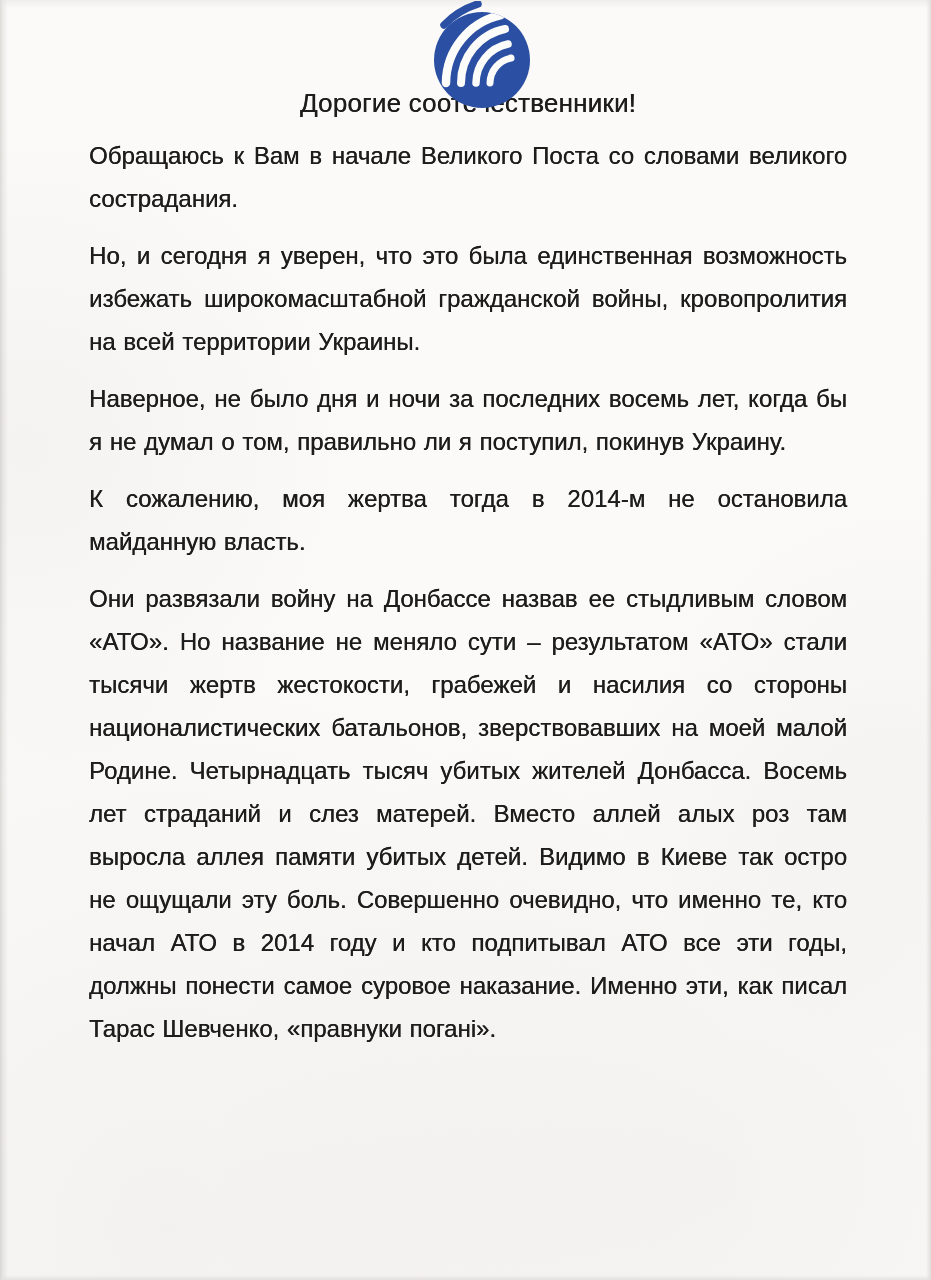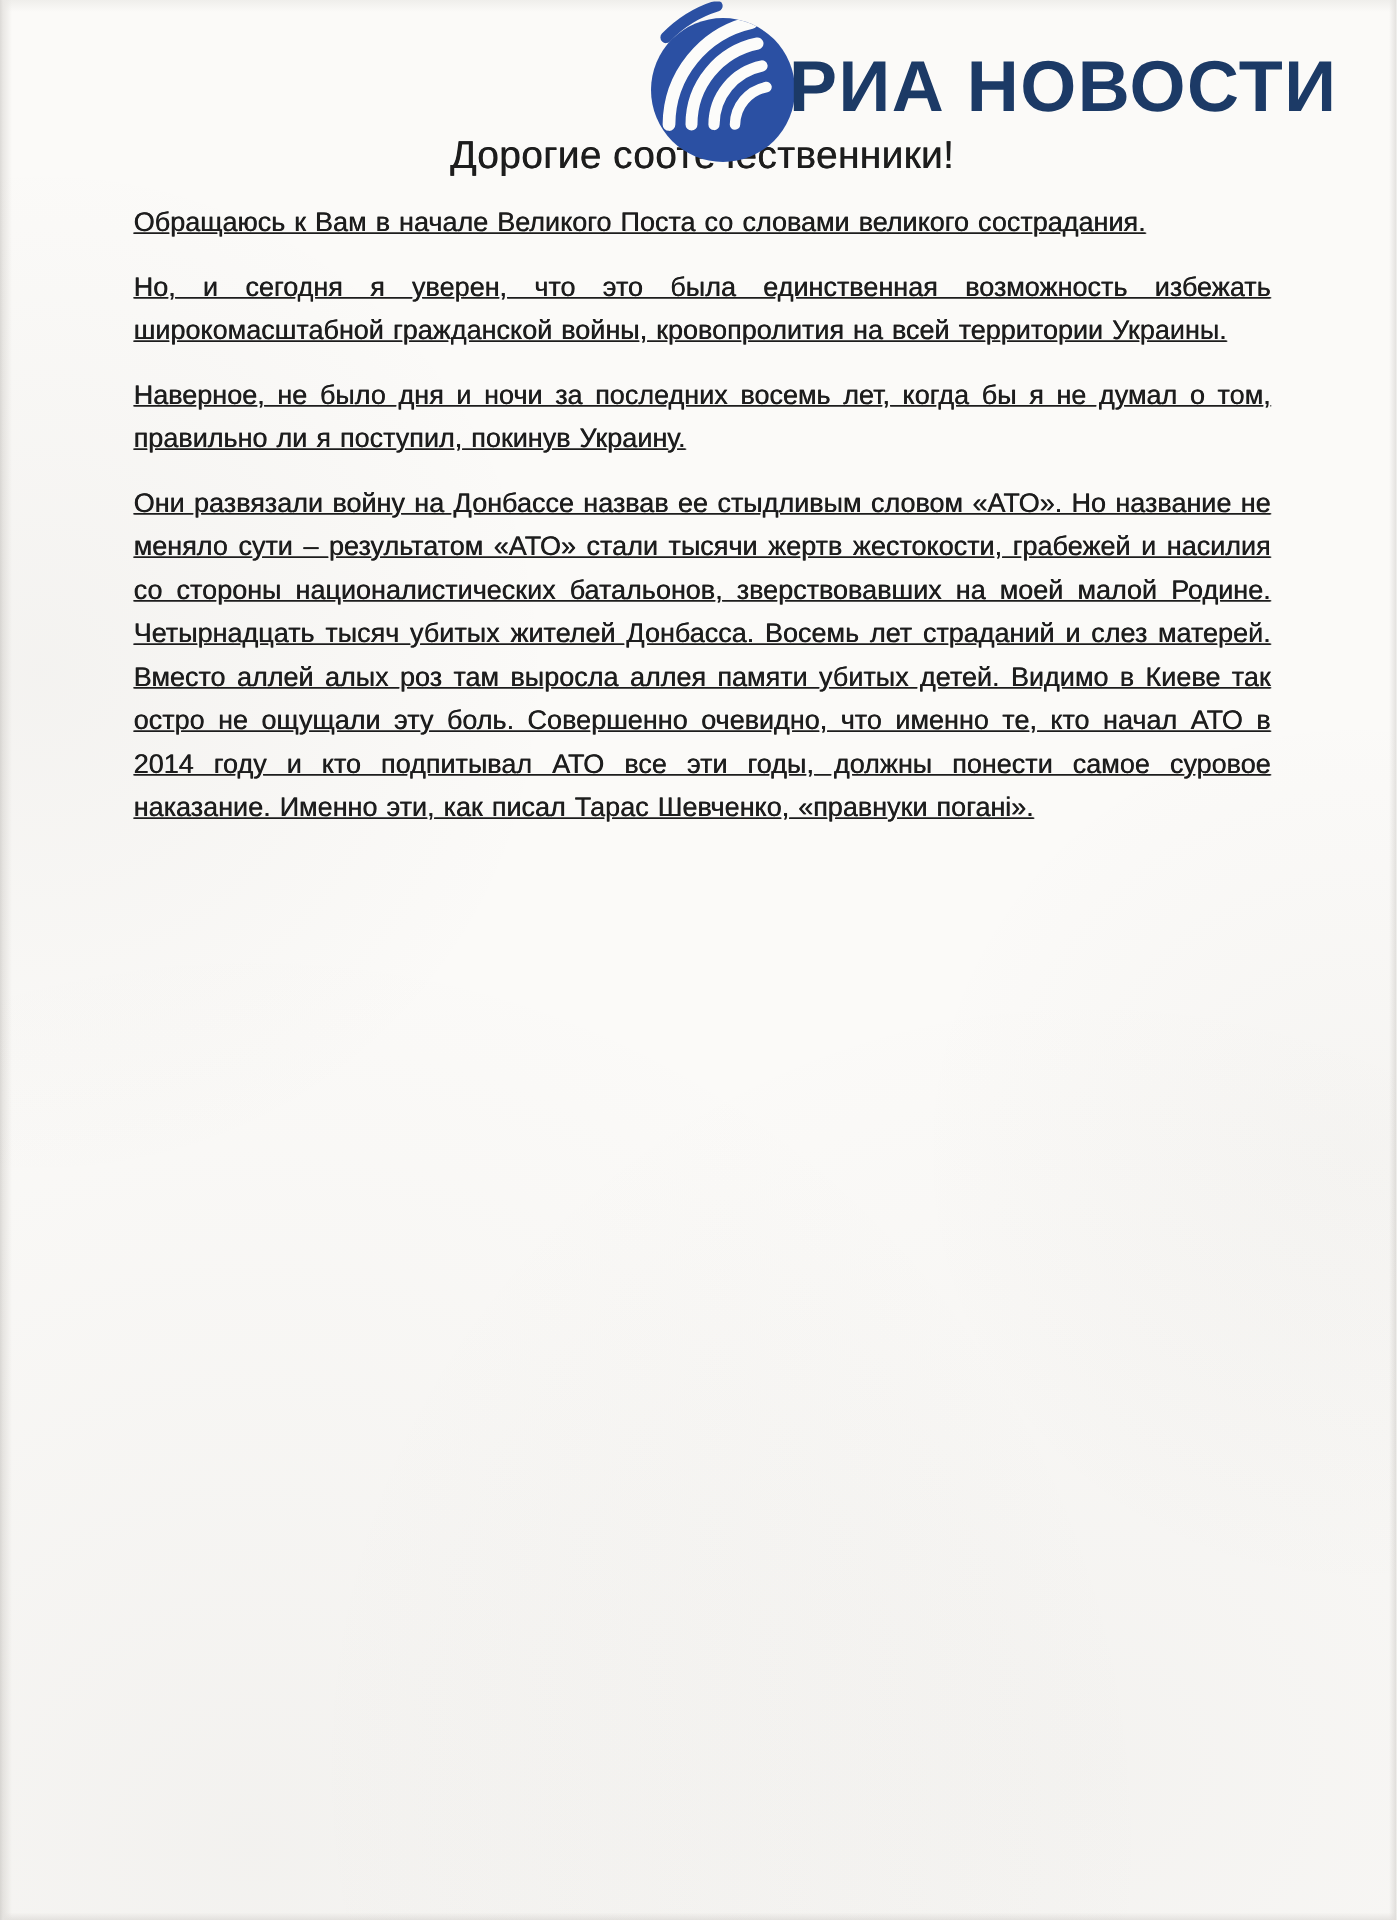--- a/index.html
+++ b/index.html
@@ -53,24 +53,23 @@
     text-shadow: 0.3px 0 0 currentColor; 
   }
   .salutation {
     margin: 0; padding: 0;
     font-size: 26px; font-weight: 400;
     text-align: center; letter-spacing: 0.2px;
     line-height: 33px;
   }
   .letter-body p {
     margin: 14px 0 0 0;
-    font-size: 18px; line-height: 29px;
+    font-size: 24px; line-height: 43px;
     text-align: justify;
     word-spacing: 1px;
-    text-decoration: underline;
   }
 </style>
 </head>
 <body>
 
 <div class="page">
 
   <div class="masthead">
     <span class="globe">
       <svg viewBox="0 0 110 112" xmlns="http://www.w3.org/2000/svg">
@@ -85,26 +84,26 @@
         <circle cx="52" cy="59" r="48" fill="var(--brand-blue, #2b50a3)"></circle>
 
         <g clip-path="url(#ballClip)" fill="none" stroke="#fcfcfa" stroke-linecap="round">
           <path d="M 16 82 A 70 70 0 0 1 71 14" stroke-width="8.5"></path>
           <path d="M 31 82 A 55 55 0 0 1 75 28" stroke-width="8"></path>
           <path d="M 46 82 A 40 40 0 0 1 78 43" stroke-width="7.5"></path>
           <path d="M 60 82 A 26 26 0 0 1 81 57" stroke-width="7"></path>
         </g>
       </svg>
     </span>
-    <span class="brand">РИА НОВОСТИ</span>
   </div>
 
   <div class="letter">
     <h1 class="salutation">Дорогие соотечественники!</h1>
     <div class="letter-body">
         <p>Обращаюсь к Вам в начале Великого Поста со словами великого сострадания.</p>
         <p>Но, и сегодня я уверен, что это была единственная возможность избежать широкомасштабной гражданской войны, кровопролития на всей территории Украины.</p>
         <p>Наверное, не было дня и ночи за последних восемь лет, когда бы я не думал о том, правильно ли я поступил, покинув Украину.</p>
+        <p>К сожалению, моя жертва тогда в 2014-м не остановила майданную власть.</p>
         <p>Они развязали войну на Донбассе назвав ее стыдливым словом «АТО». Но название не меняло сути – результатом «АТО» стали тысячи жертв жестокости, грабежей и насилия со стороны националистических батальонов, зверствовавших на моей малой Родине. Четырнадцать тысяч убитых жителей Донбасса. Восемь лет страданий и слез матерей. Вместо аллей алых роз там выросла аллея памяти убитых детей. Видимо в Киеве так остро не ощущали эту боль. Совершенно очевидно, что именно те, кто начал АТО в 2014 году и кто подпитывал АТО все эти годы, должны понести самое суровое наказание. Именно эти, как писал Тарас Шевченко, «правнуки погані».</p>
       </div>
   </div>
 
 </div>
 
 </body></html>

